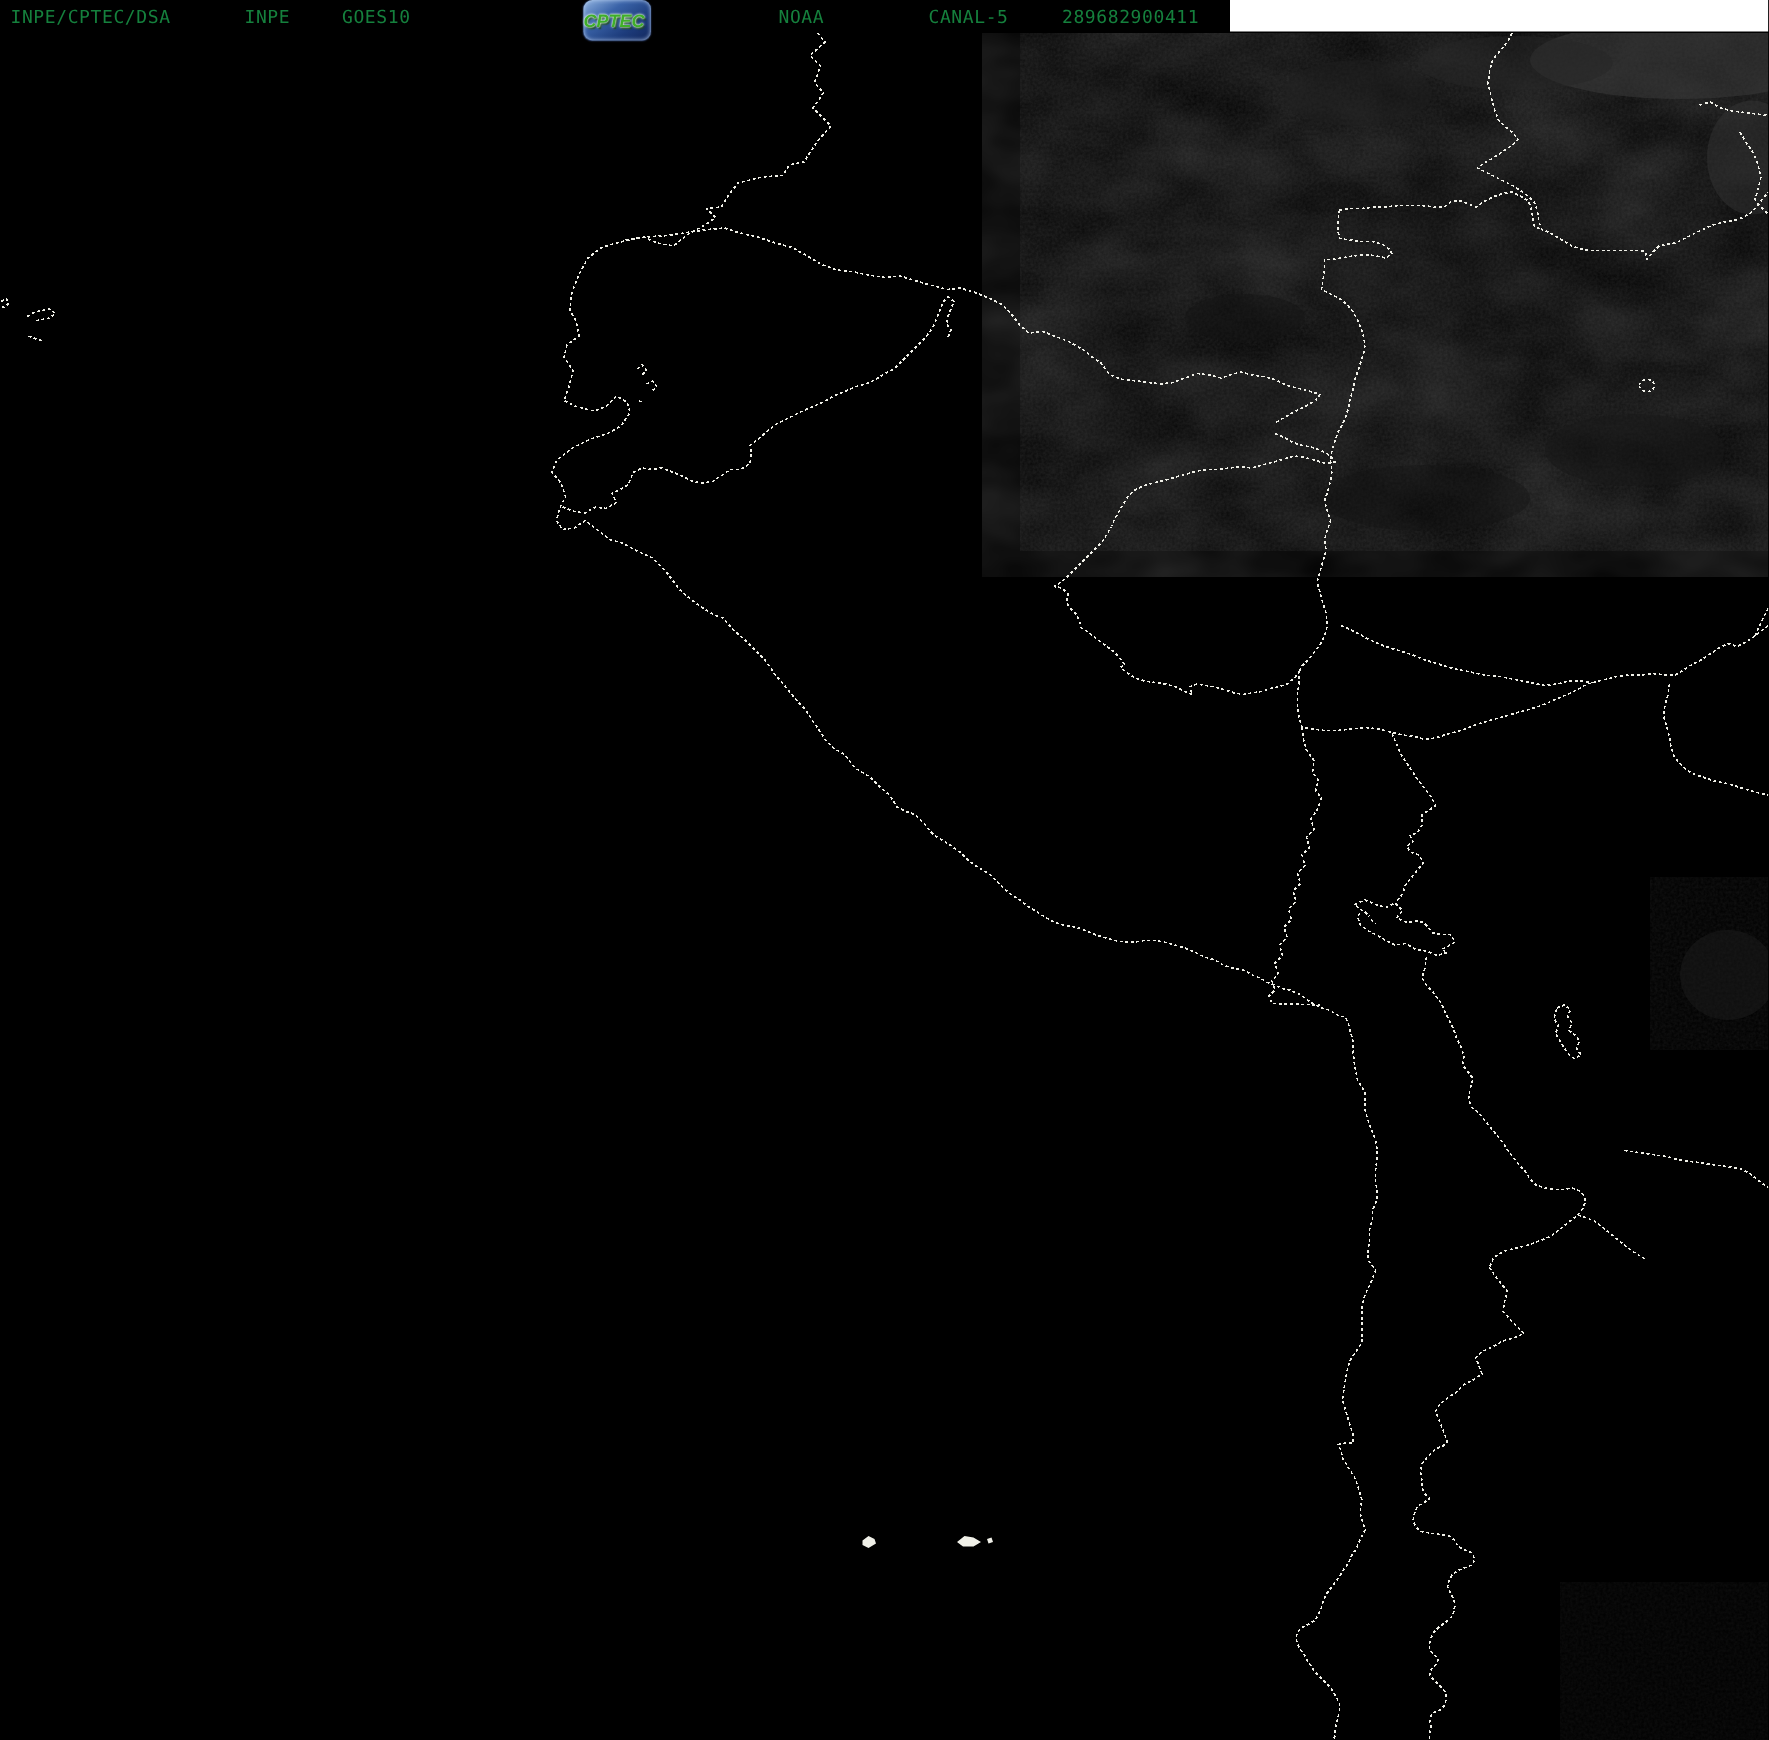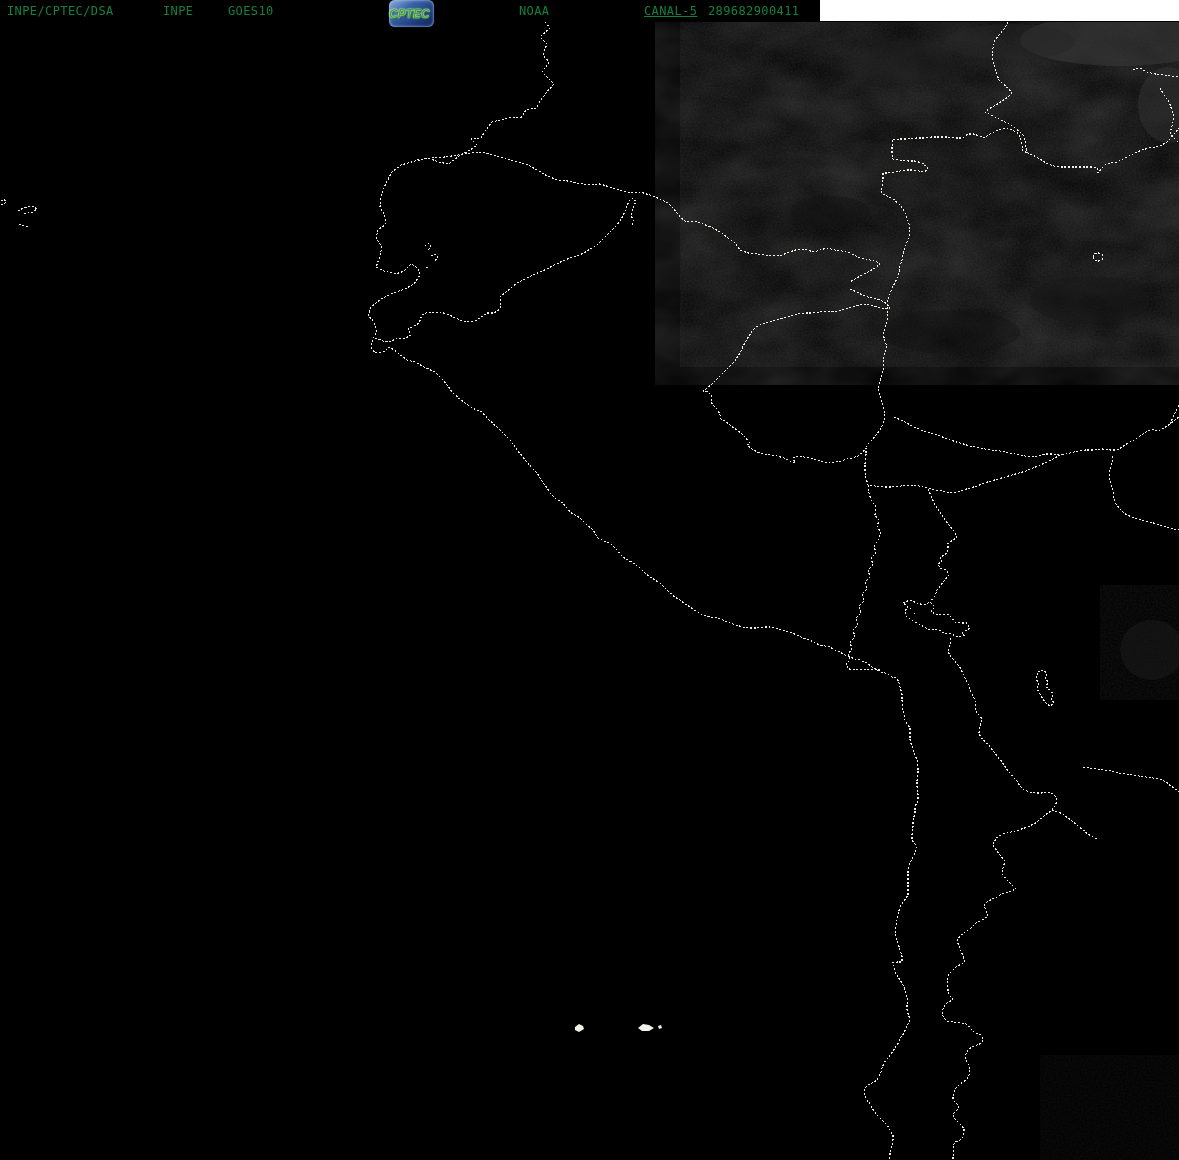--- a/index.html
+++ b/index.html
@@ -6,21 +6,21 @@
   #screen{position:relative;width:1179px;height:1160px;background:#000;overflow:hidden;
           font-family:"DejaVu Sans Mono","Liberation Mono",monospace;}
   
   #header{position:absolute;left:0;top:0;width:1179px;height:22px;background:#000;z-index:30;}
   .hlabel{position:absolute;top:3px;font-size:12px;line-height:16px;color:#15803d;
           letter-spacing:0.4px;white-space:pre;}
   #lbl-agency{left:7px;}
   #lbl-org{left:163px;}
   #lbl-sat{left:228px;}
   #lbl-product{left:519px;}
-  #lbl-channel{left:644px;text-decoration:underline;}
+  #lbl-channel{left:619px;}
   #lbl-time{left:708px;}
   #corner-box{position:absolute;left:820px;top:0;width:359px;height:21px;background:#ffffff;z-index:31;}
   
   #logo{position:absolute;left:389px;top:0px;width:45px;height:27px;z-index:32;
         border-radius:6px;
         background:linear-gradient(145deg,#8fb2e0 0%,#3a63a8 35%,#1d3c7c 70%,#12275c 100%);
         box-shadow:inset 0 0 3px #b8d0f0, 0 0 1px #4a6ab0;
         display:flex;align-items:center;}
   #logo span{font-family:"Liberation Sans",sans-serif;font-size:12px;font-weight:bold;
         font-style:italic;color:#3fae2a;letter-spacing:0px;

